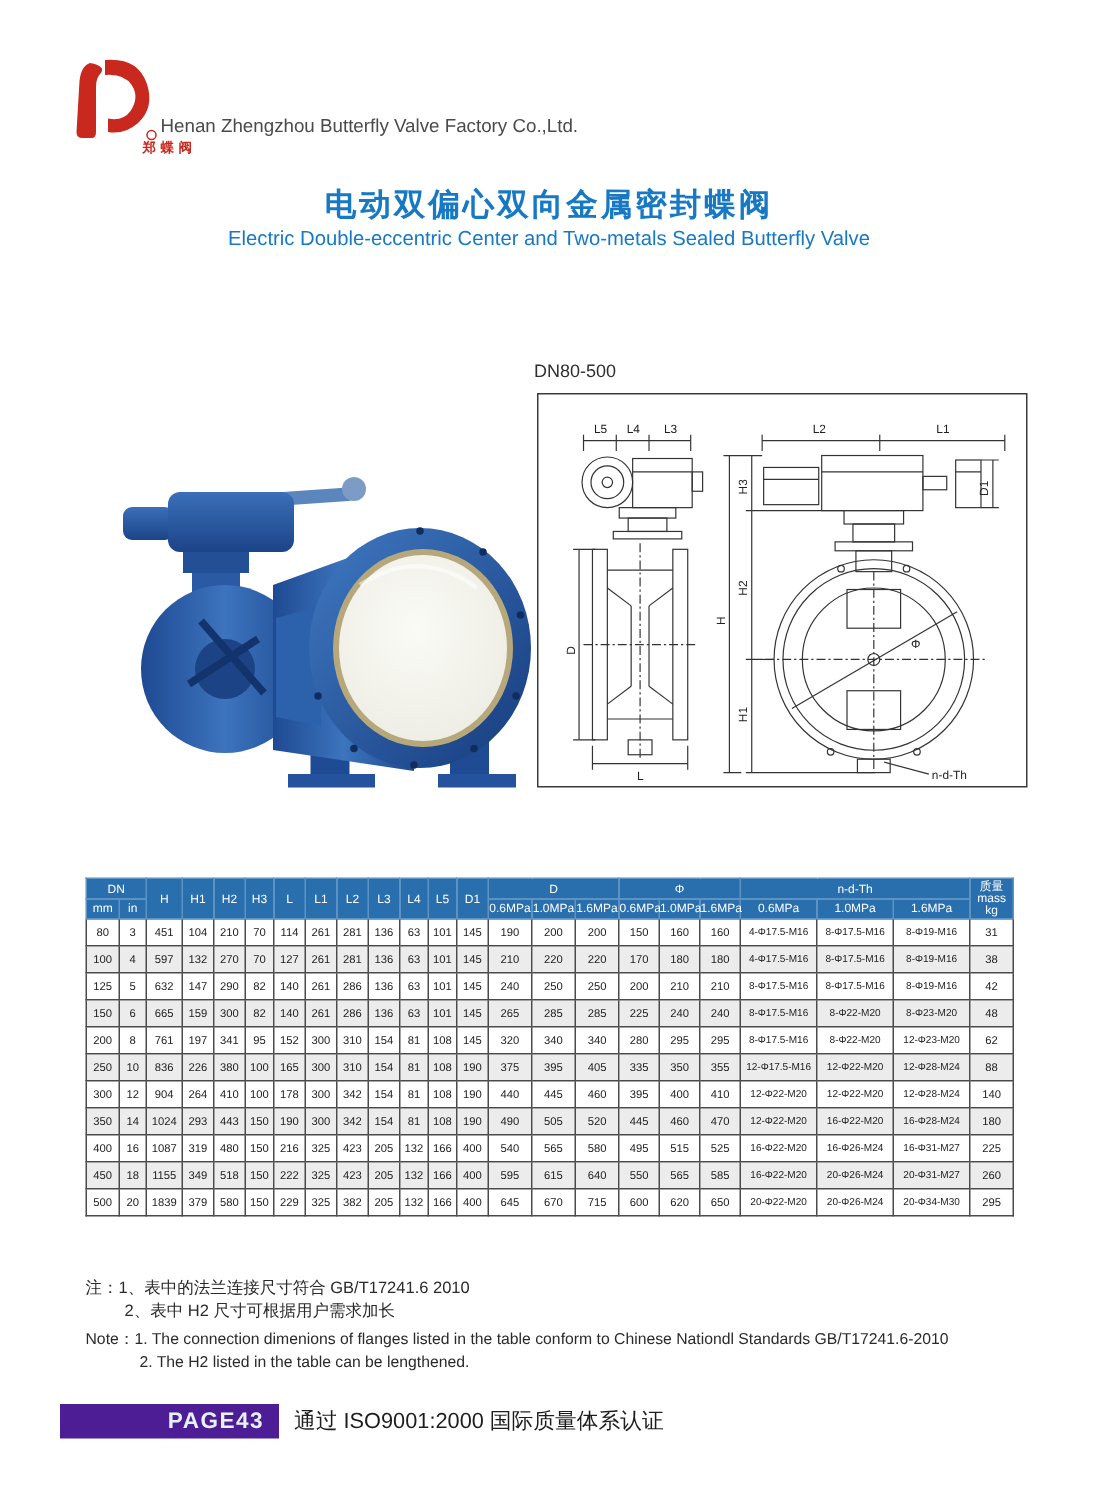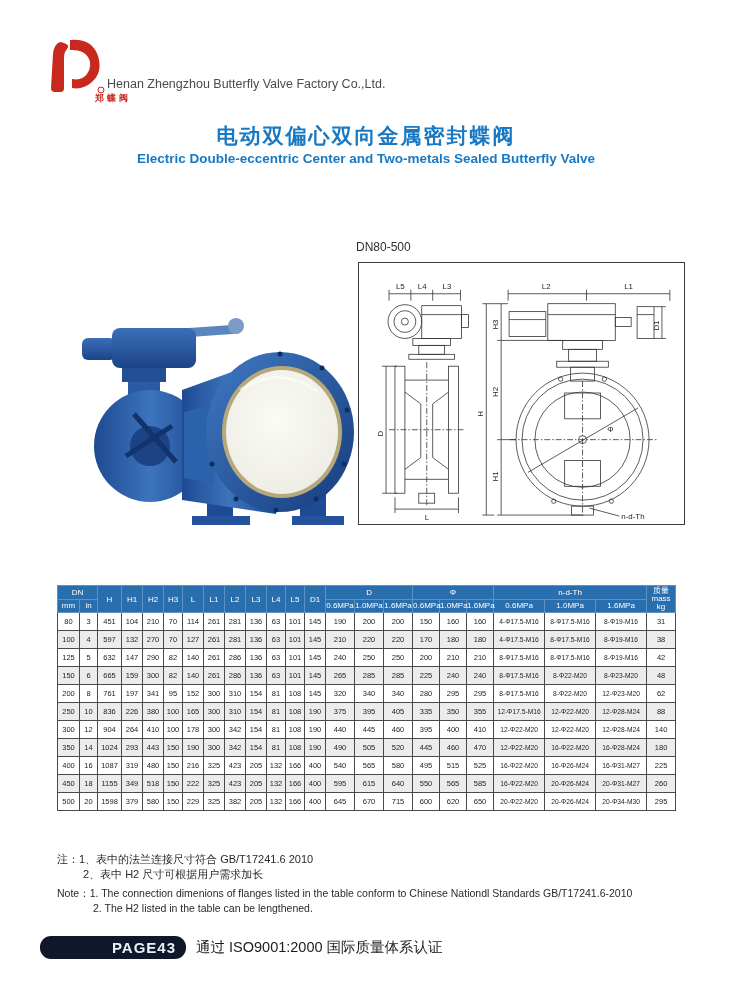--- a/index.html
+++ b/index.html
@@ -13,21 +13,21 @@
   
   .logo { position:absolute; left:46px; top:38px; width:60px; height:66px; }
   .logo-sub { position:absolute; left:48px; top:92px; font-size:9px; color:#c8281e; letter-spacing:3px; font-weight:bold;padding-left:47px; }
   .company-cn { position:absolute; left:105px; top:44px; font-size:22px; font-weight:bold; color:#3c3c3c; letter-spacing:1px; }
   .company-en { position:absolute; left:107px; top:77px; font-size:12.5px; color:#4a4a4a;text-align:right; }
 
   
   .title-cn { position:absolute; left:0; top:122px; width:732px; text-align:center;
               font-size:21px; font-weight:bold; color:#1779c4; letter-spacing:2px; }
   .title-en { position:absolute; left:0; top:151px; width:732px; text-align:center;
-              font-size:13.5px; font-weight:bold; color:#1779c4; }
+              font-size:13.5px; font-weight:normal; color:#1779c4; }
   .models   { position:absolute; left:0; top:176px; width:732px; text-align:center;
               font-size:14px; font-weight:bold; color:#2e2e2e; }
   .models span { margin:0 14px; }
 
   
   .dn-range { position:absolute; left:356px; top:240px; font-size:12px; color:#2e2e2e; }
   .drawing-box { position:absolute; left:358px; top:262px; width:327px; height:263px;
                  border:1px solid #3a3a3a; background:#fff; }
   .drawing-box svg { width:100%; height:100%; }
   .dw text { font-size:8px; fill:#222; font-family:"Liberation Sans",sans-serif; }
@@ -54,22 +54,22 @@
 
   
   .notes { position:absolute; left:57px; top:852px; font-size:11px; color:#2a2a2a; line-height:15px; }
   .notes .ind { padding-left:26px; }
   .notes .en { font-size:10.5px; margin-top:4px; }
   .notes .en-ind { padding-left:36px; font-size:10.5px; }
 
   
   .footer { position:absolute; left:0px; top:936px; width:732px; height:24px; }
   .page-badge { position:absolute; left:40px; top:0; width:146px; height:23px;
-                background:#0f172a; color:#e8f1fa; font-size:15px; font-weight:bold;
-                text-align:right; line-height:23px; padding-right:10px; letter-spacing:1px;border-radius:11px; }
+                background:#4c1d95; color:#e8f1fa; font-size:15px; font-weight:bold;
+                text-align:right; line-height:23px; padding-right:10px; letter-spacing:1px; }
   .iso-text { position:absolute; left:196px; top:2px; font-size:14.5px; color:#1d1d1d; }
 </style>
 </head>
 <body>
 
 <div class="page">
 
   <div class="logo">
     <svg viewBox="0 0 60 66">
       <path d="M14 4 q-6 2 -7 12 l-2 34 q0 4 4 4 l6 0 q3 0 3-4 l0-30 q0-6 3-9 q4-5 -7-7z" fill="#c8281e"></path>
@@ -567,21 +567,21 @@
             <td>565</td>
             <td>585</td>
             <td>16-Φ22-M20</td>
             <td>20-Φ26-M24</td>
             <td>20-Φ31-M27</td>
             <td>260</td>
           </tr>
           <tr>
             <td>500</td>
             <td>20</td>
-            <td>1598</td>
+            <td>1839</td>
             <td>379</td>
             <td>580</td>
             <td>150</td>
             <td>229</td>
             <td>325</td>
             <td>382</td>
             <td>205</td>
             <td>132</td>
             <td>166</td>
             <td>400</td>

